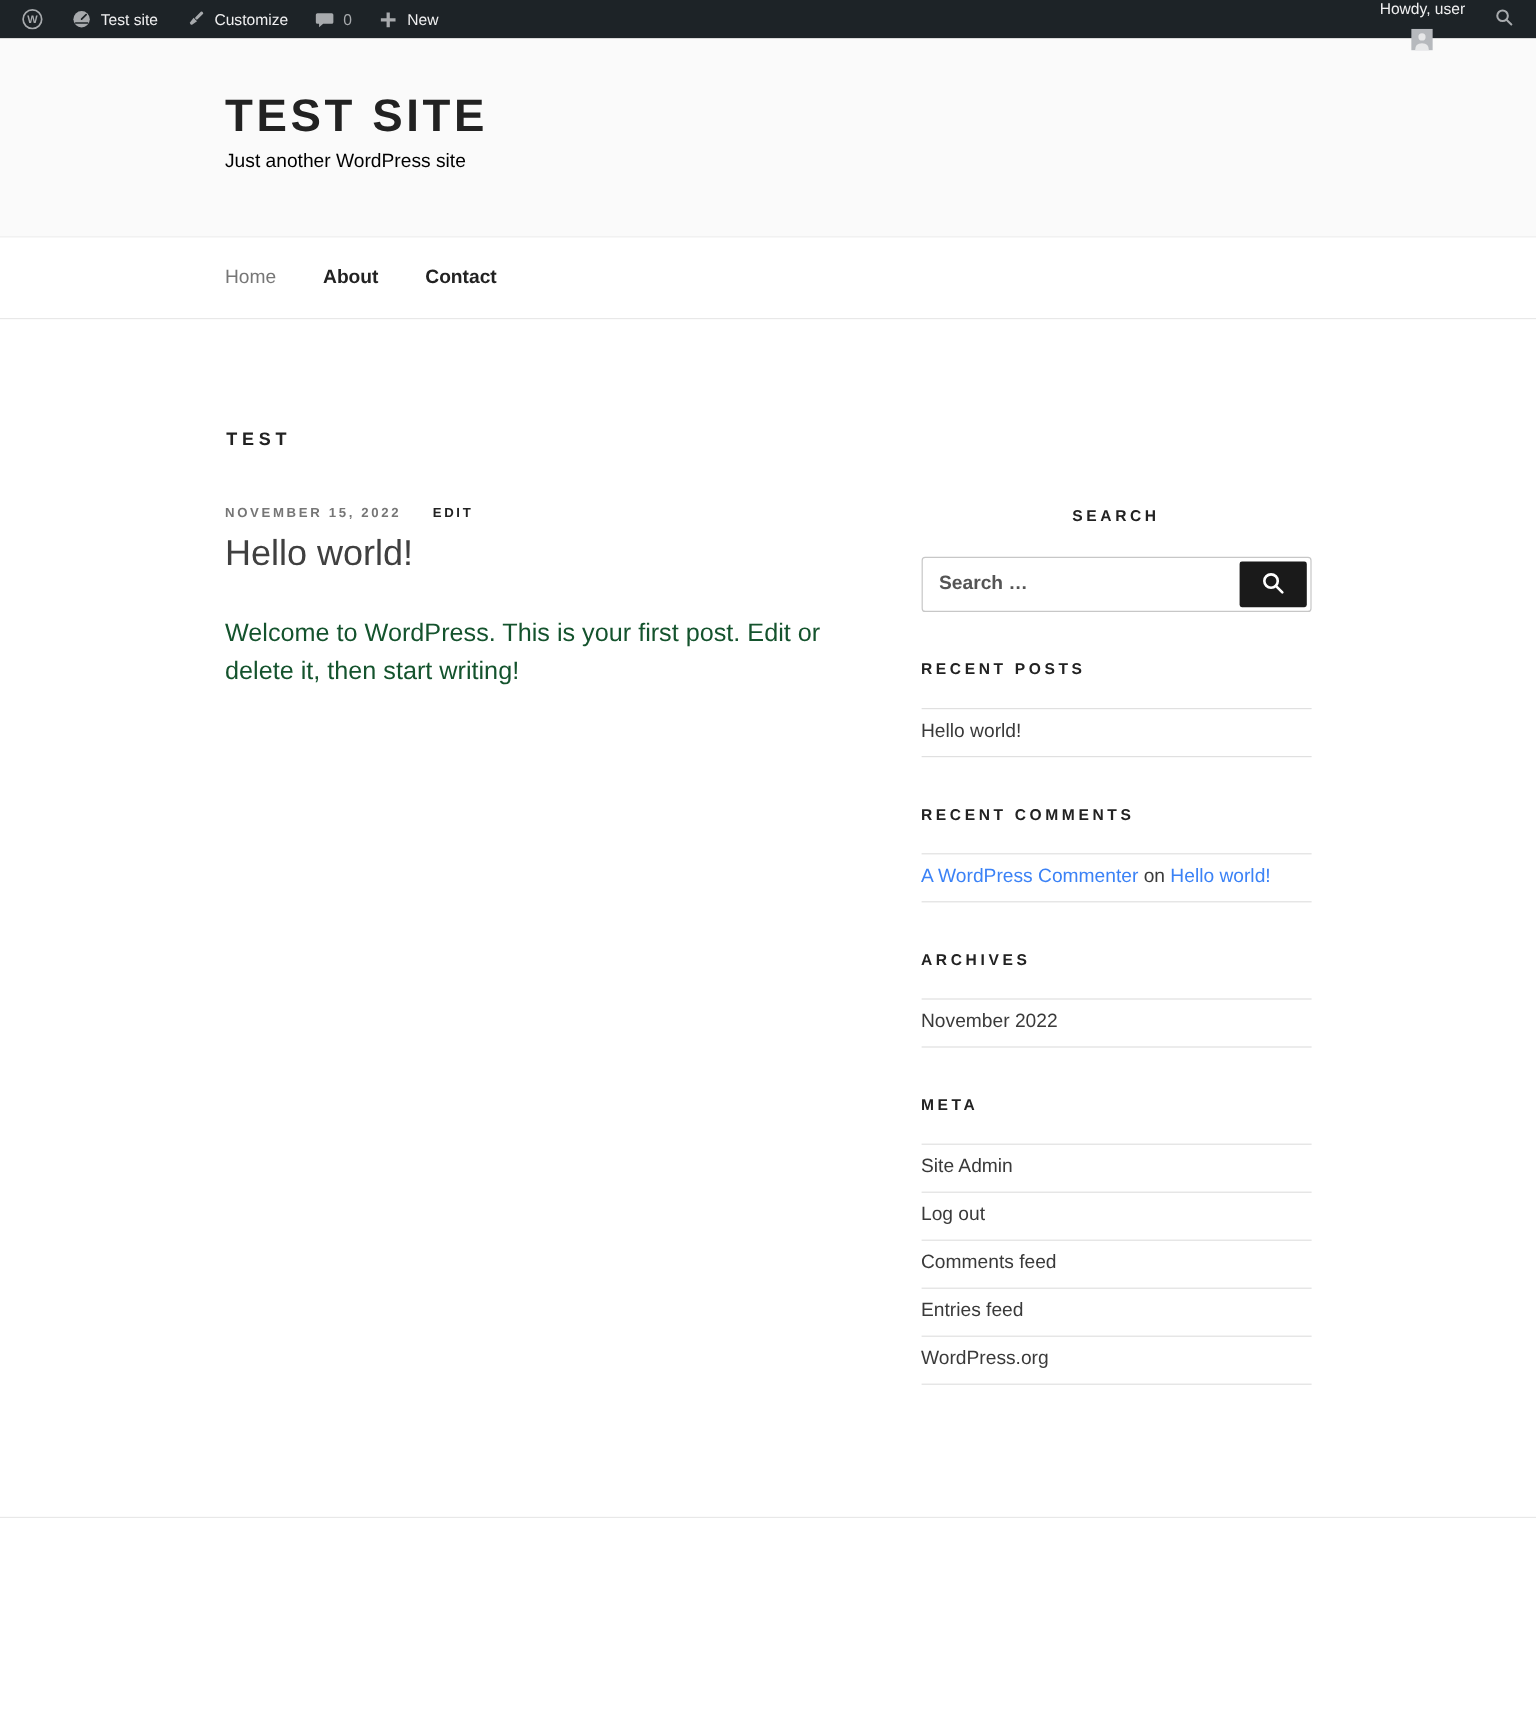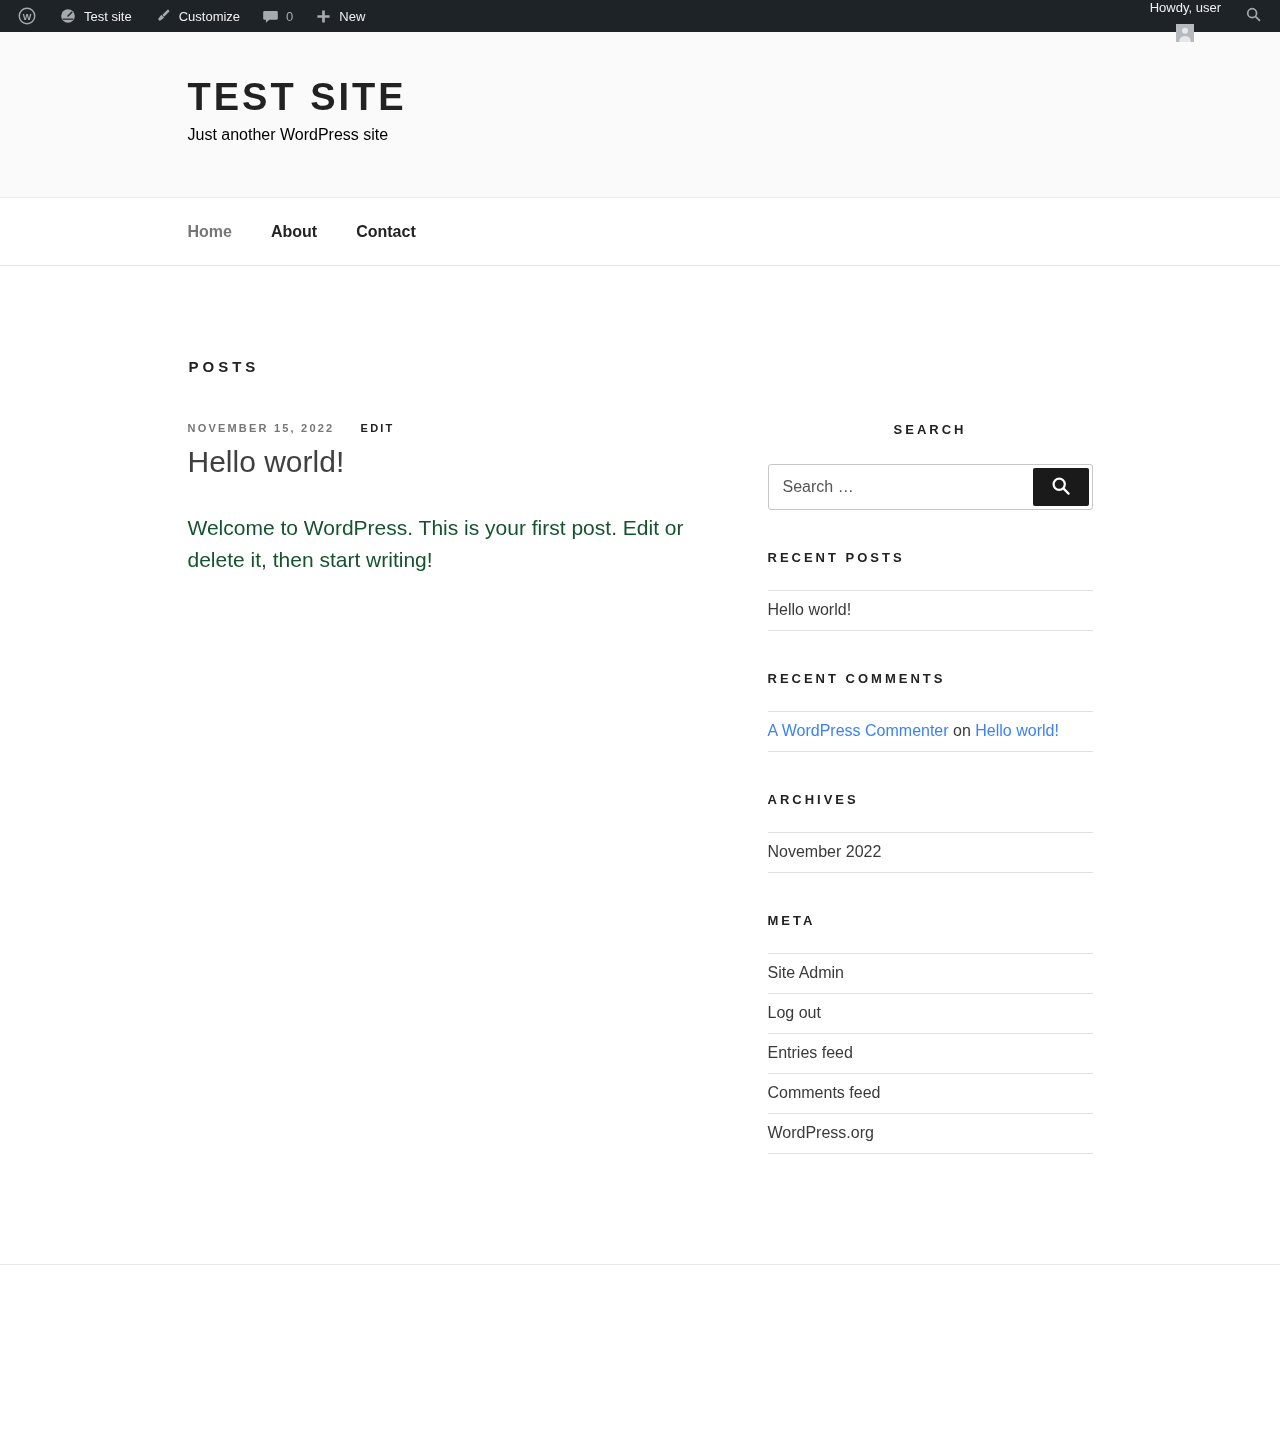--- a/index.html
+++ b/index.html
@@ -69,21 +69,21 @@
   }
   .site-nav .inner { height: 100%; display: flex; align-items: center; }
   .nav-link {
     font-size: 16px;
     font-weight: 700;
     color: #222;
     margin-right: 39px;
     text-decoration: none;
     cursor: pointer;
   }
-  .nav-link.current { color: #767676; font-weight: 700; }
+  .nav-link.current { color: #767676; font-weight: 400; }
 
   
   .main-wrap { padding-top: 92px; }
   .page-title {
     font-size: 15px;
     font-weight: 700;
     letter-spacing: 4px;
     color: #222;
     margin: 0 0 47px 1px;
   }
@@ -133,20 +133,21 @@
   .search-input {
     flex: 1;
     border: 0;
     outline: none;
     height: 100%;
     padding: 0 14px;
     font-size: 16px;
     font-family: "Liberation Sans", sans-serif;
     color: #333;
     background: transparent;
+    font-weight: bold;
   }
   .search-input::placeholder { color: #555; opacity: 1; }
   .search-submit {
     width: 56px;
     height: 38px;
     margin: 3px;
     background: #1a1a1a;
     border: 0;
     border-radius: 2px;
     display: flex;
@@ -260,21 +261,21 @@
 
 <nav class="site-nav">
   <div class="inner">
     <a class="nav-link current">Home</a>
     <a class="nav-link">About</a>
     <a class="nav-link">Contact</a>
   </div>
 </nav>
 
 <div class="main-wrap inner">
-  <h2 class="page-title">POSTS</h2>
+  <h2 class="page-title">TEST</h2>
 
   <div class="columns">
 
     <main class="col-main">
       <article>
         <div class="post-meta">
           <span class="post-date">NOVEMBER 15, 2022</span>
           <span class="post-edit">EDIT</span>
         </div>
         <h3 class="post-title">Hello world!</h3>
@@ -319,22 +320,22 @@
           <li>November 2022</li>
         </ul>
       </section>
 
 
       <section class="widget">
         <h4 class="widget-heading">META</h4>
         <ul class="widget-list">
           <li>Site Admin</li>
           <li>Log out</li>
+          <li>Comments feed</li>
           <li>Entries feed</li>
-          <li>Comments feed</li>
           <li>WordPress.org</li>
         </ul>
       </section>
 
     </aside>
   </div>
 </div>
 
 <footer class="site-footer">
   

